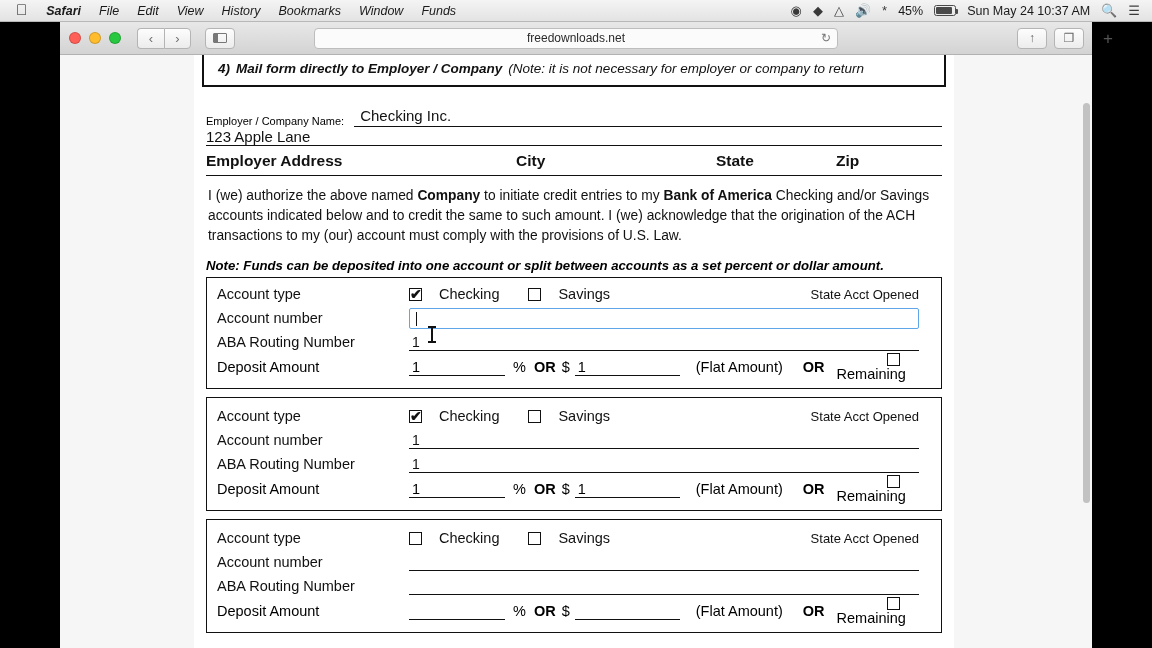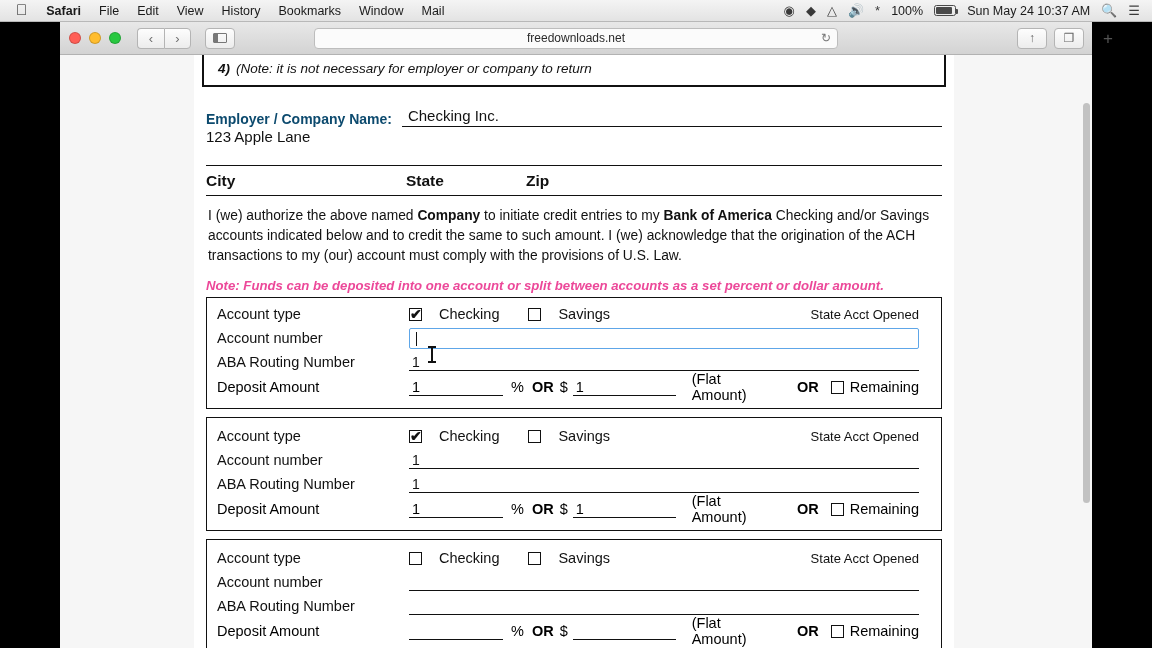--- a/index.html
+++ b/index.html
@@ -23,20 +23,21 @@
     background: linear-gradient(#f4f4f4, #e3e3e3);
     border-bottom: 1px solid #b8b8b8;
     display: flex; align-items: center;
     font-size: 12.5px; color: #1a1a1a;
     padding: 0 8px;
   }
   .menubar .left { display: flex; align-items: center; gap: 0; }
   .menubar .mitem {
     padding: 0 9px; height: 22px; line-height: 22px;
     white-space: nowrap;
+    font-style: italic;
   }
   .menubar .apple {
     padding: 0 10px 0 8px; height: 22px; line-height: 20px; font-size: 15px;
   }
   .menubar .bold { font-weight: bold; }
   .menubar .right {
     margin-left: auto; display: flex; align-items: center; gap: 11px;
     padding-right: 4px; font-size: 12.5px;
   }
   .menubar .right .ic { font-size: 13px; line-height: 1; opacity: .85; }
@@ -157,45 +158,45 @@
   .topbox .line1 { display: flex; gap: 6px; align-items: baseline; }
   .num { font-weight: bold; font-style: italic; }
   .topbox .strong { font-weight: bold; font-style: italic; }
   .topbox .note { font-style: italic; }
   .topbox .line2 { padding-left: 34px; font-style: italic; }
 
   .empRow {
     margin: 20px 12px 0 12px;
     display: flex; align-items: flex-end; gap: 10px;
   }
-  .empLabel { font-size: 14px; font-weight: bold; color: #0c4a6e; white-space: nowrap; }
+  .empLabel { font-size: 11px; font-weight: normal; color: #000000; white-space: nowrap; }
   .empValue {
     flex: 1; font-size: 15px; color: #111;
     border-bottom: 1.5px solid #111; padding-left: 6px; padding-bottom: 2px;
   }
   .addrLine {
     margin: 1px 12px 4px 12px; font-size: 15px; color: #111;
-    border-bottom: 1.5px solid #111; padding-bottom: 20px;
+    border-bottom: 1.5px solid #111; padding-bottom: 0;
   }
   .headRow {
     margin: 6px 12px 0 12px;
     display: flex; font-size: 15.5px; font-weight: bold; color: #111;
     border-bottom: 1.5px solid #111; padding-bottom: 5px;
   }
   .headRow .c1 { width: 310px; }
   .headRow .c2 { width: 200px; }
   .headRow .c3 { width: 120px; }
 
   .para {
     margin: 10px 14px 0 14px; font-size: 13.8px; line-height: 1.45; color: #111;
   }
   .para b { font-weight: bold; }
   .noteLine {
     margin: 12px 12px 0 12px; font-size: 13.2px; font-weight: bold;
-    font-style: italic; color: #ec4899;
+    font-style: italic; color: #000000;
     border-bottom: 1.5px solid #111; padding-bottom: 4px;
   }
 
   .acctBox {
     margin: 8px 12px 0 12px;
     border: 1.5px solid #111;
     padding: 6px 22px 8px 10px;
   }
   .acctBox.first { border-top: none; margin-top: 0; padding-top: 4px; }
   .arow {
@@ -240,46 +241,46 @@
   .ibeam::after { bottom: -2px; }
 
   .depositRow { display: flex; align-items: center; height: 26px; font-size: 14.5px; }
   .pctline { width: 96px; border-bottom: 1.2px solid #111; height: 17px; padding-left: 3px; line-height: 17px; }
   .pct { margin: 0 8px; }
   .orb { font-weight: bold; margin-right: 6px; }
   .dollar { margin-right: 5px; }
   .amtline { width: 105px; border-bottom: 1.2px solid #111; height: 17px; padding-left: 3px; line-height: 17px; }
   .flat { margin-left: 16px; }
   .or2 { font-weight: bold; margin-left: 20px; margin-right: 12px; }
-  .remaining { display: flex; align-items: center; }
+  .remaining { display: flex; align-items: flex-end; flex-direction: column; }
 </style>
 </head>
 <body>
 
 <div id="screen">
 
   <div class="menubar">
     <div class="left">
       <span class="apple"></span>
       <span class="mitem bold">Safari</span>
       <span class="mitem">File</span>
       <span class="mitem">Edit</span>
       <span class="mitem">View</span>
       <span class="mitem">History</span>
       <span class="mitem">Bookmarks</span>
       <span class="mitem">Window</span>
-      <span class="mitem">Mail</span>
+      <span class="mitem">Funds</span>
     </div>
     <div class="right">
       <span class="ic">◉</span>
       <span class="ic">◆</span>
       <span class="ic">△</span>
       <span class="ic">🔊</span>
       <span class="ic">*</span>
-      <span>100%</span>
+      <span>45%</span>
       <span class="batt">
           <i></i>
         </span>
       <span>Sun May 24  10:37 AM</span>
       <span class="ic">🔍</span>
       <span class="ic">☰</span>
     </div>
   </div>
 
   <div class="window">
@@ -308,32 +309,34 @@
       <span class="plusbtn">+</span>
     </div>
 
     <div class="content">
 
       <div class="paper">
 
         <div class="topbox">
           <div class="line1">
             <span class="num">4)</span>
+            <span class="strong">Mail form directly to Employer / Company</span>
             <span class="note">(Note: it is not necessary for employer or company to return</span>
           </div>
         </div>
 
         <div class="empRow">
           <span class="empLabel">Employer  / Company Name:</span>
           <span class="empValue">Checking Inc.</span>
         </div>
 
         <div class="addrLine">123 Apple Lane</div>
 
         <div class="headRow">
+          <span class="c1">Employer  Address</span>
           <span class="c2">City</span>
           <span class="c3">State</span>
           <span>Zip</span>
         </div>
 
         <div class="para">
           <span>I (we) authorize the above named </span><b>Company</b><span> to initiate credit entries to my </span><b>Bank of America</b><span> Checking and/or Savings accounts indicated below and to credit the same to such amount. I (we) acknowledge that the origination of the ACH transactions to my (our) account must comply with the provisions of U.S. Law.</span>
         </div>
 
         <div class="noteLine">Note:  Funds can be deposited into one account or split between accounts as a set percent or dollar amount.</div>

